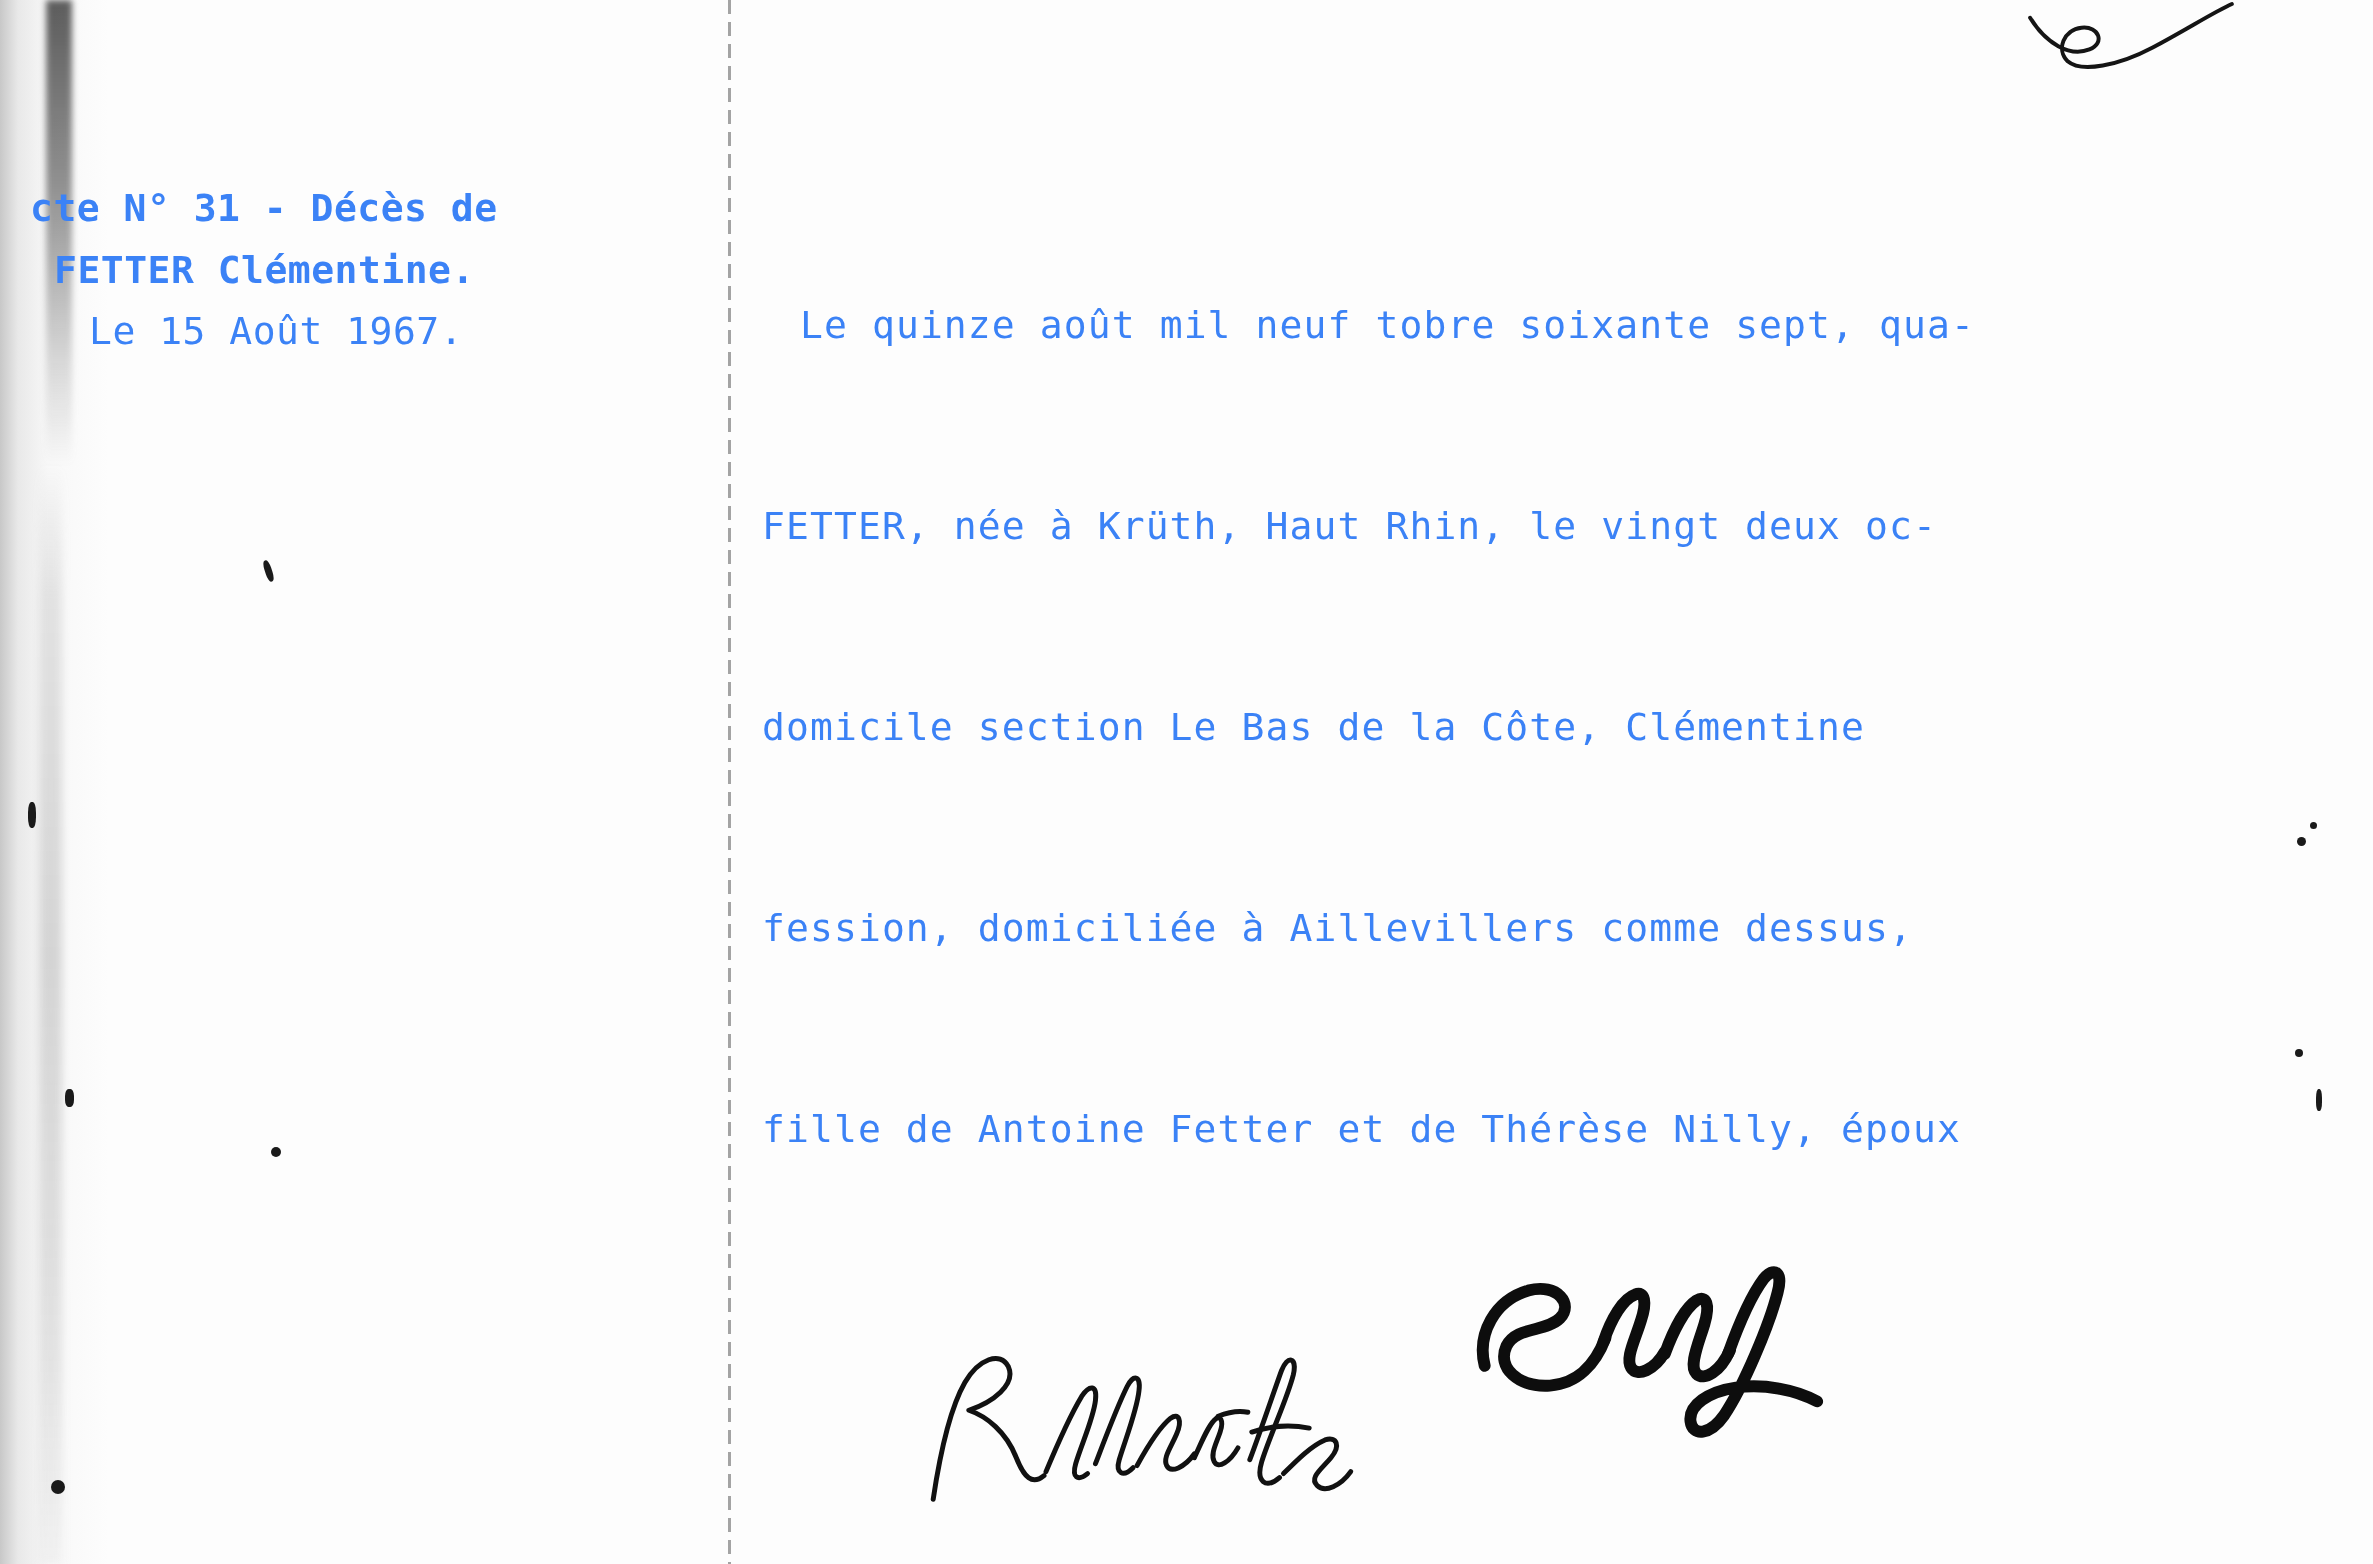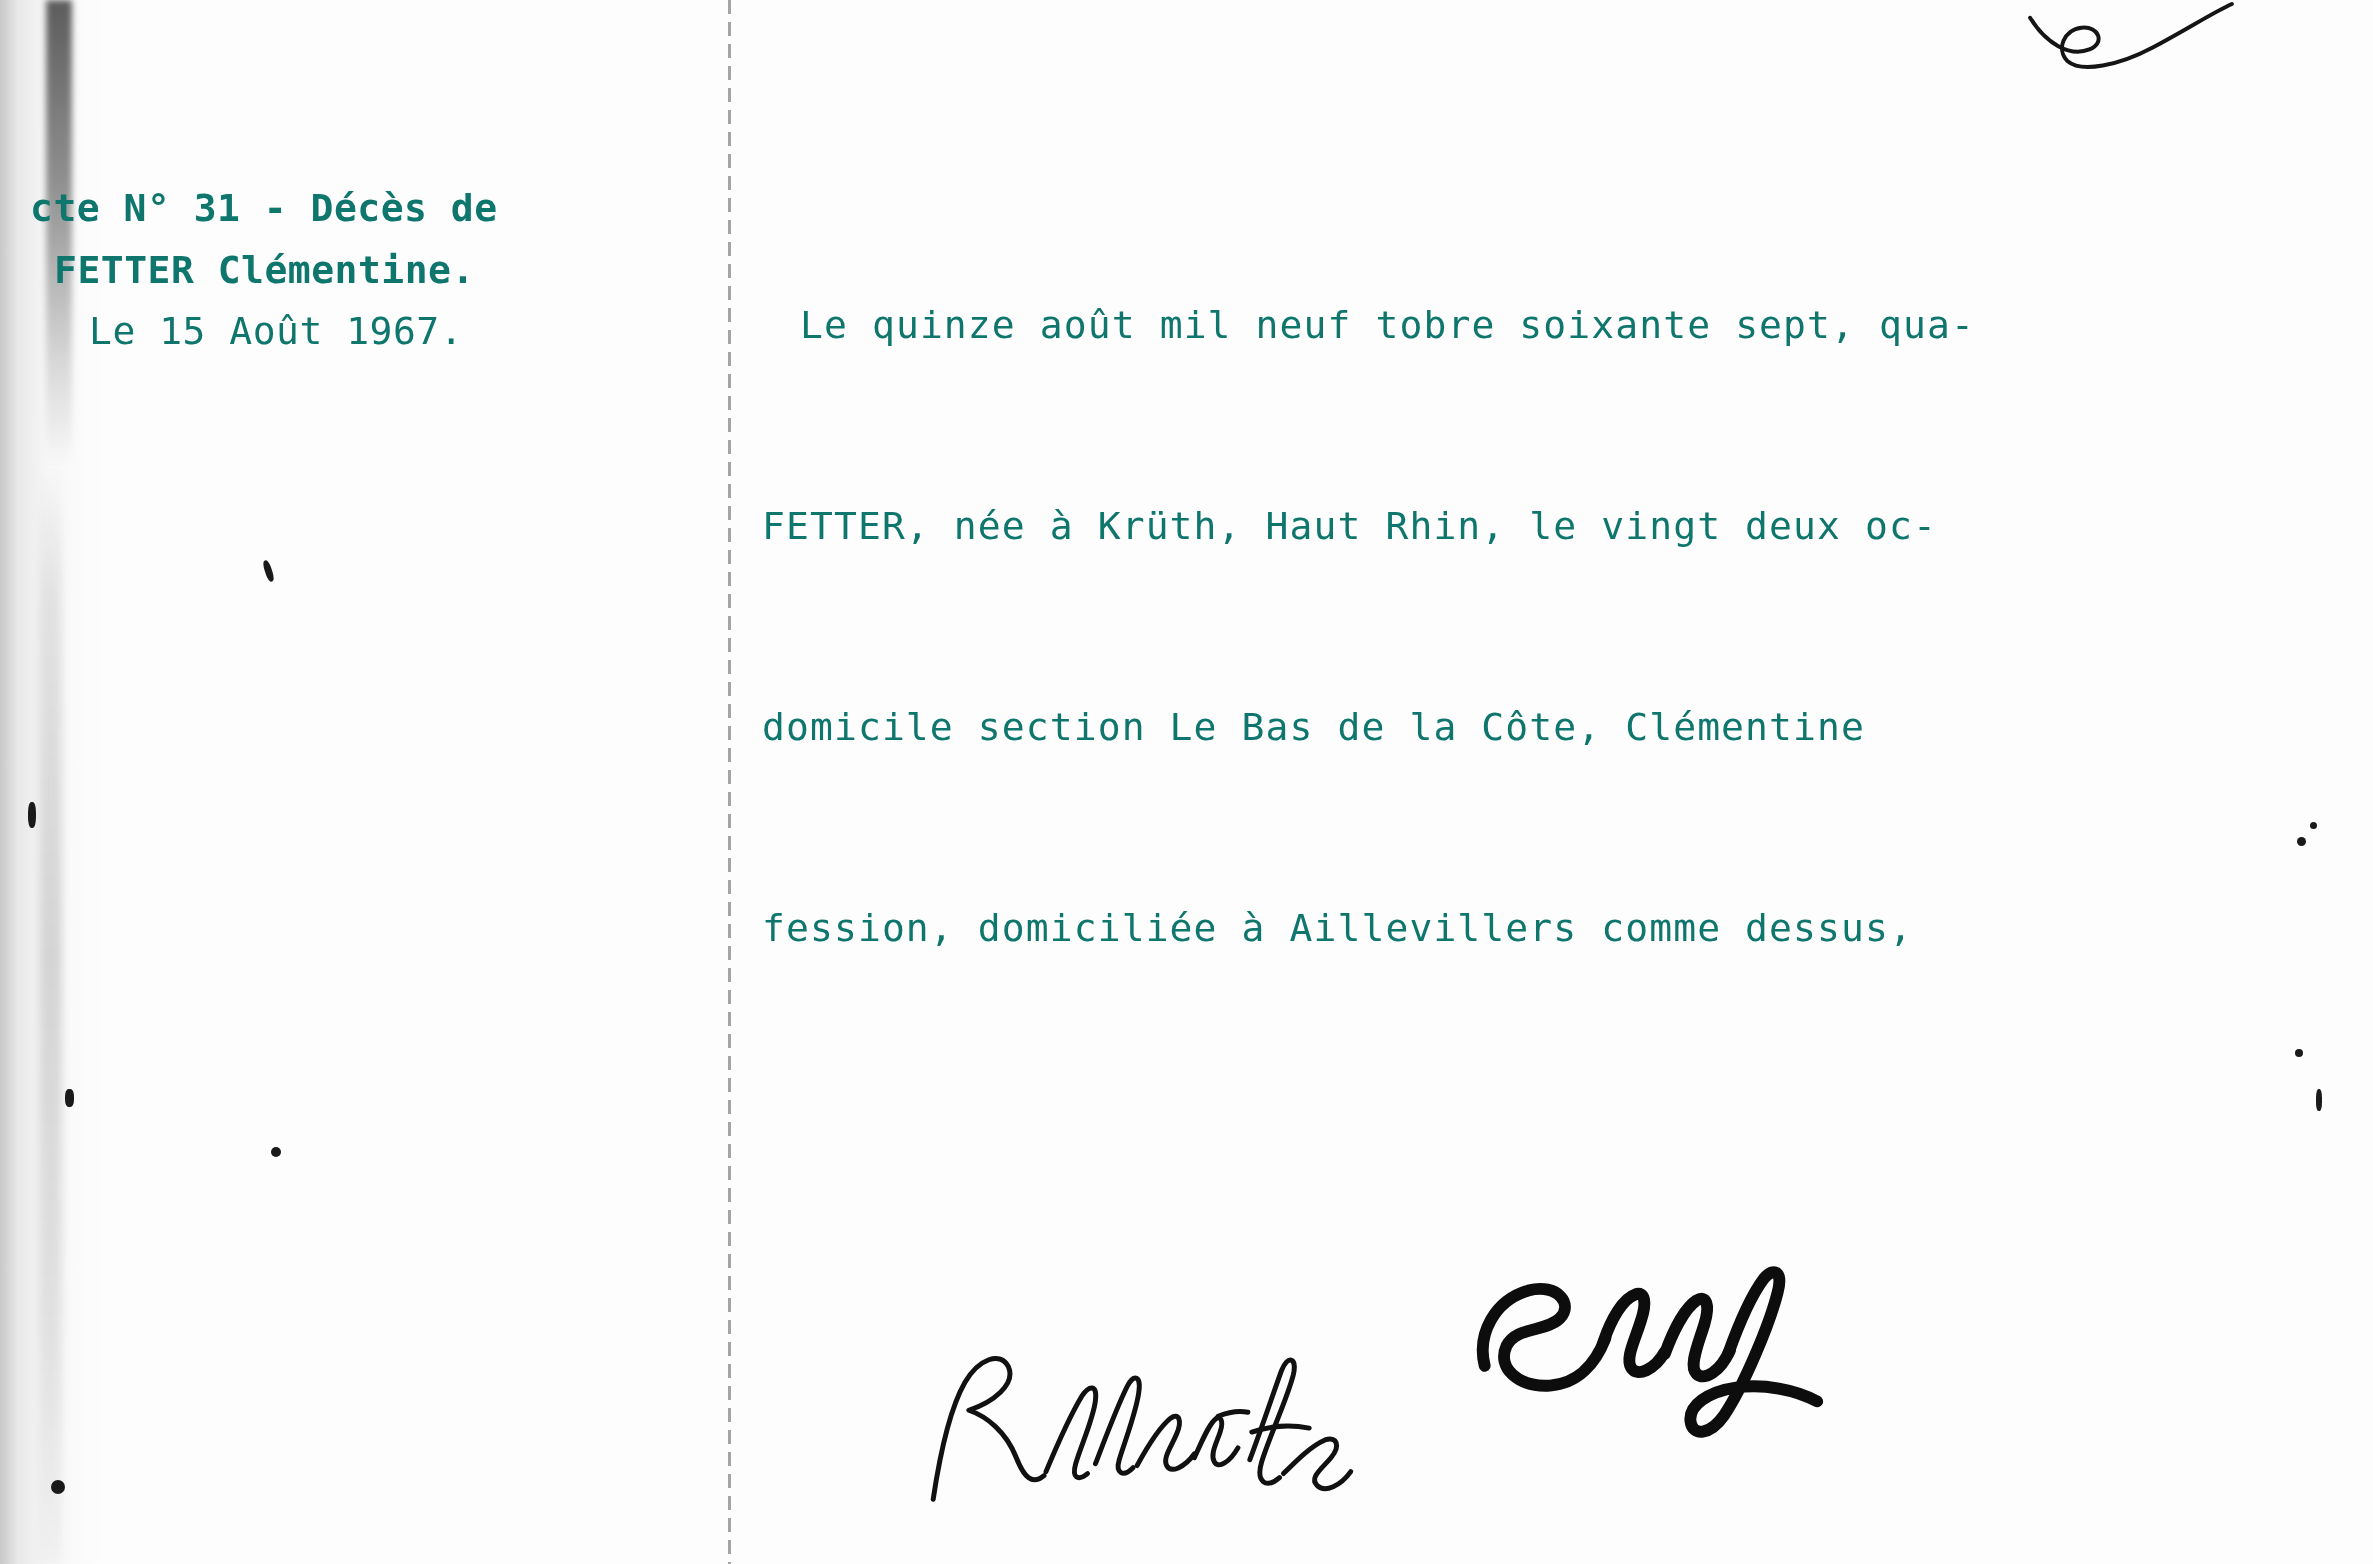--- a/index.html
+++ b/index.html
@@ -7,21 +7,21 @@
     padding: 0;
     background: #ffffff;
   }
   .page {
     position: relative;
     width: 2373px;
     height: 1564px;
     background: #fdfdfd;
     overflow: hidden;
     font-family: "DejaVu Sans Mono", monospace;
-    color: #0f766e;
+    color: #3b82f6;
   }
 
   
   .scan-edge-smudge {
     position: absolute;
     left: 0;
     top: 0;
     width: 119px;
     height: 1564px;
     background: linear-gradient(to right,
@@ -139,20 +139,21 @@
     <div class="ln ln1 bold-start">cte N° 31 - Décès de</div>
     <div class="ln ln2 bold-start">FETTER Clémentine.</div>
     <div class="ln ln3">Le 15 Août 1967.</div>
   </div>
 
   <div class="body-text">
     <span class="line first">Le quinze août mil neuf tobre soixante sept, qua-</span>
     <span class="line">FETTER, née à Krüth, Haut Rhin, le vingt deux oc-</span>
     <span class="line">domicile section Le Bas de la Côte, Clémentine</span>
     <span class="line">fession, domiciliée à Aillevillers comme dessus,</span>
+    <span class="line">fille de Antoine Fetter et de Thérèse Nilly, époux</span>
     
     
     
     
     
     
     
     
   </div>
 

